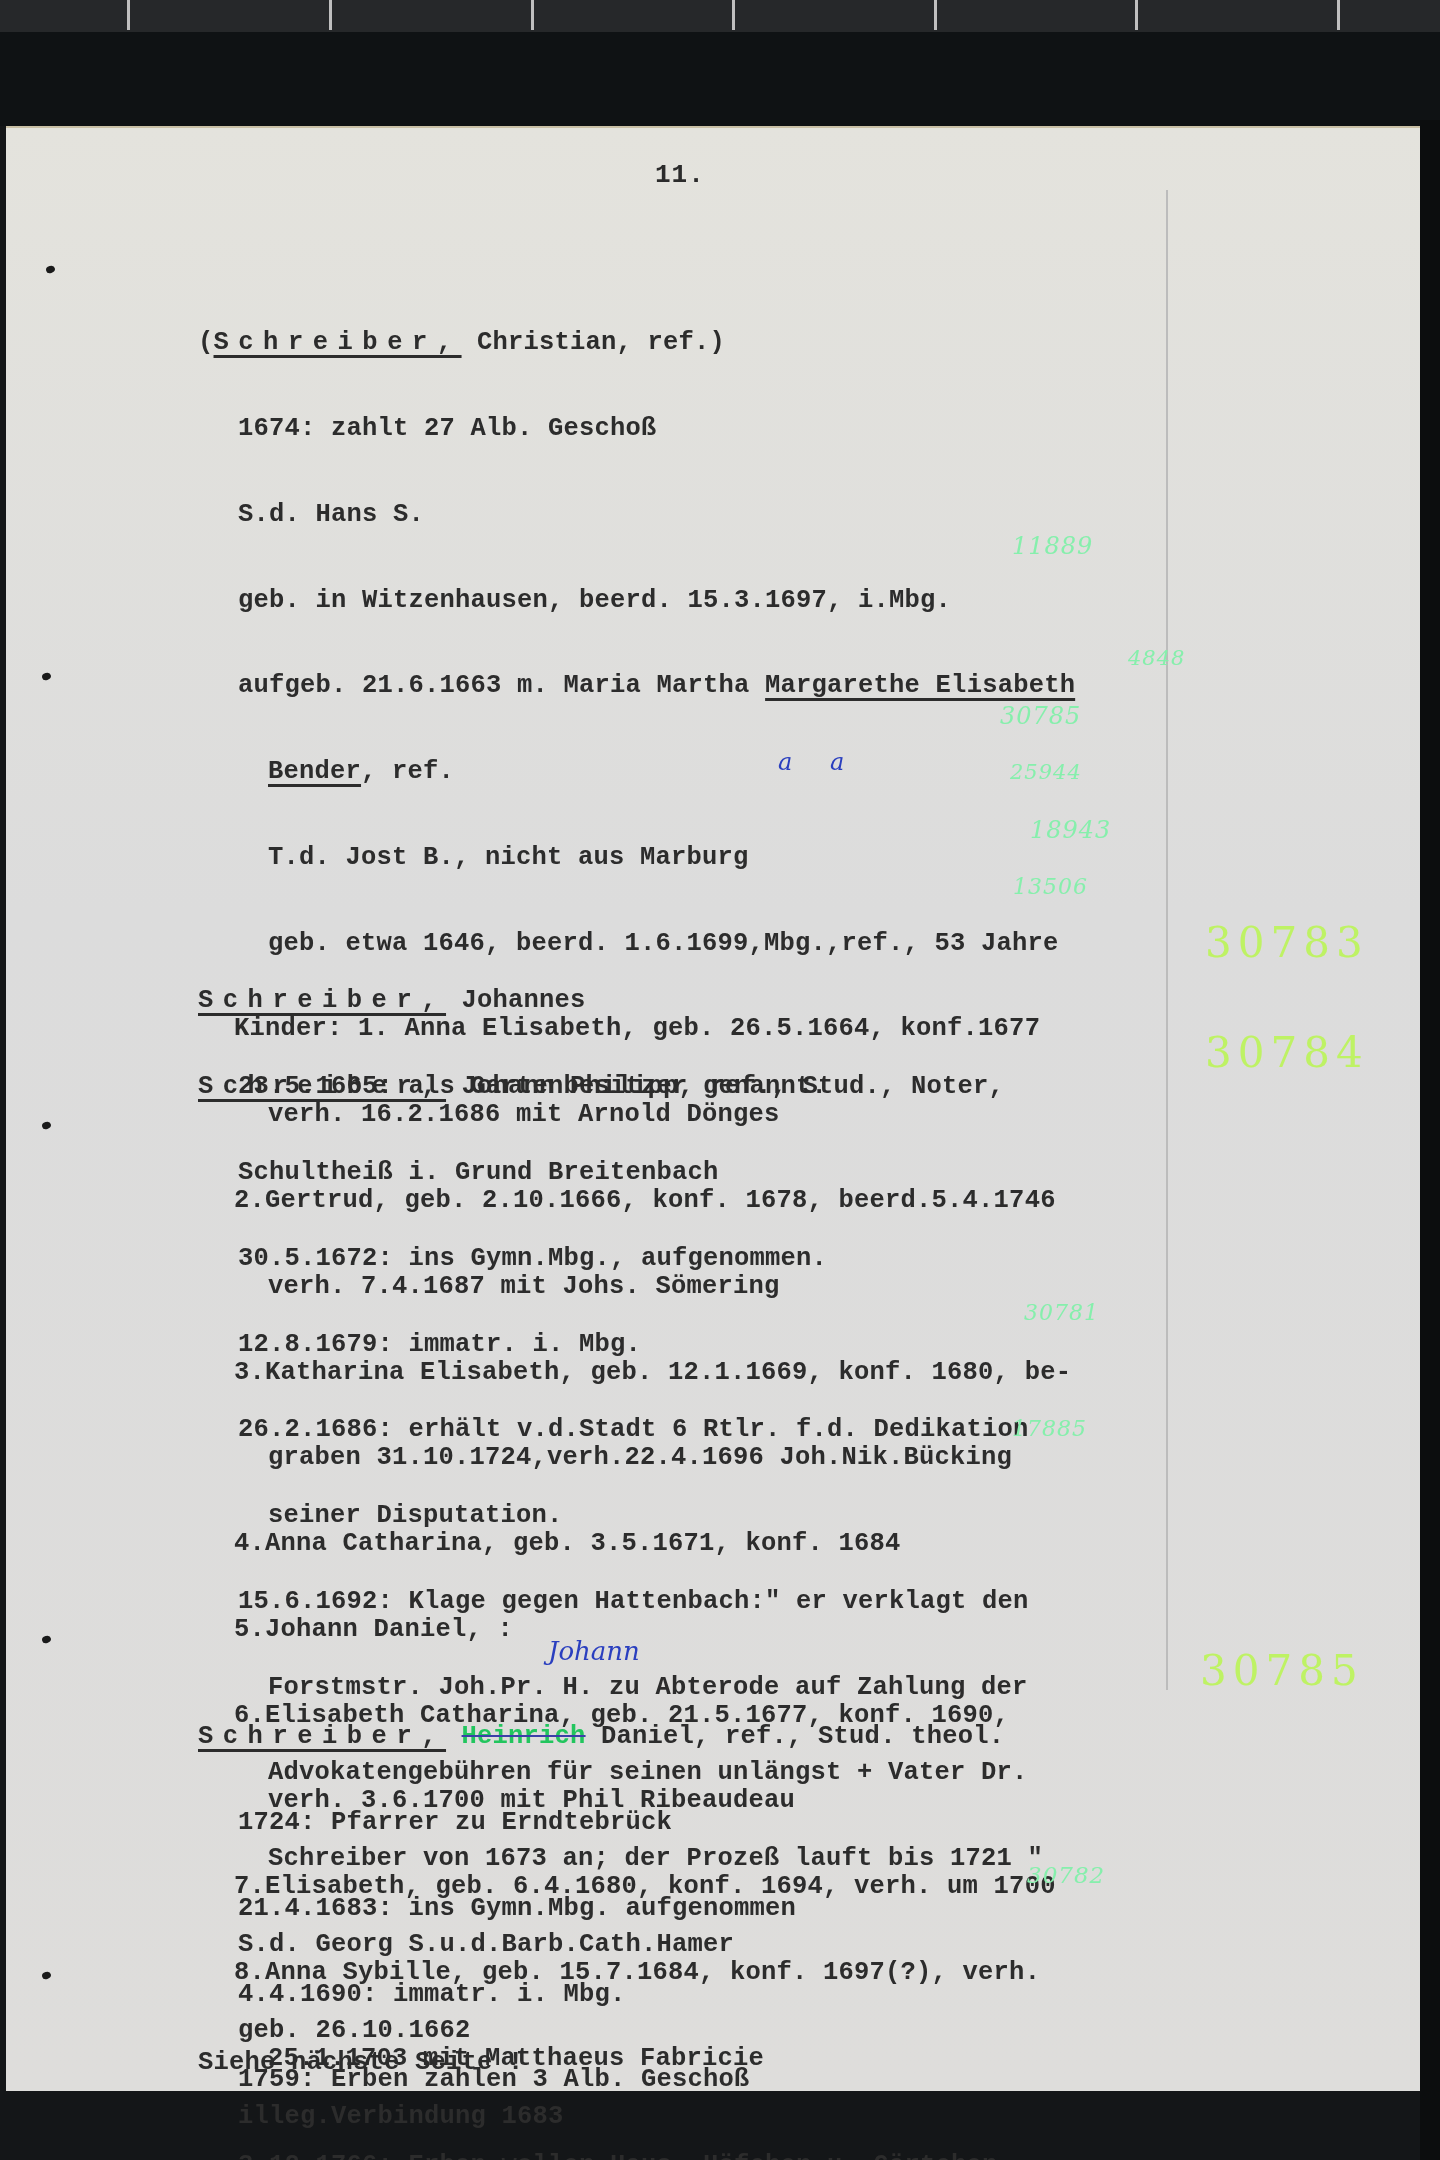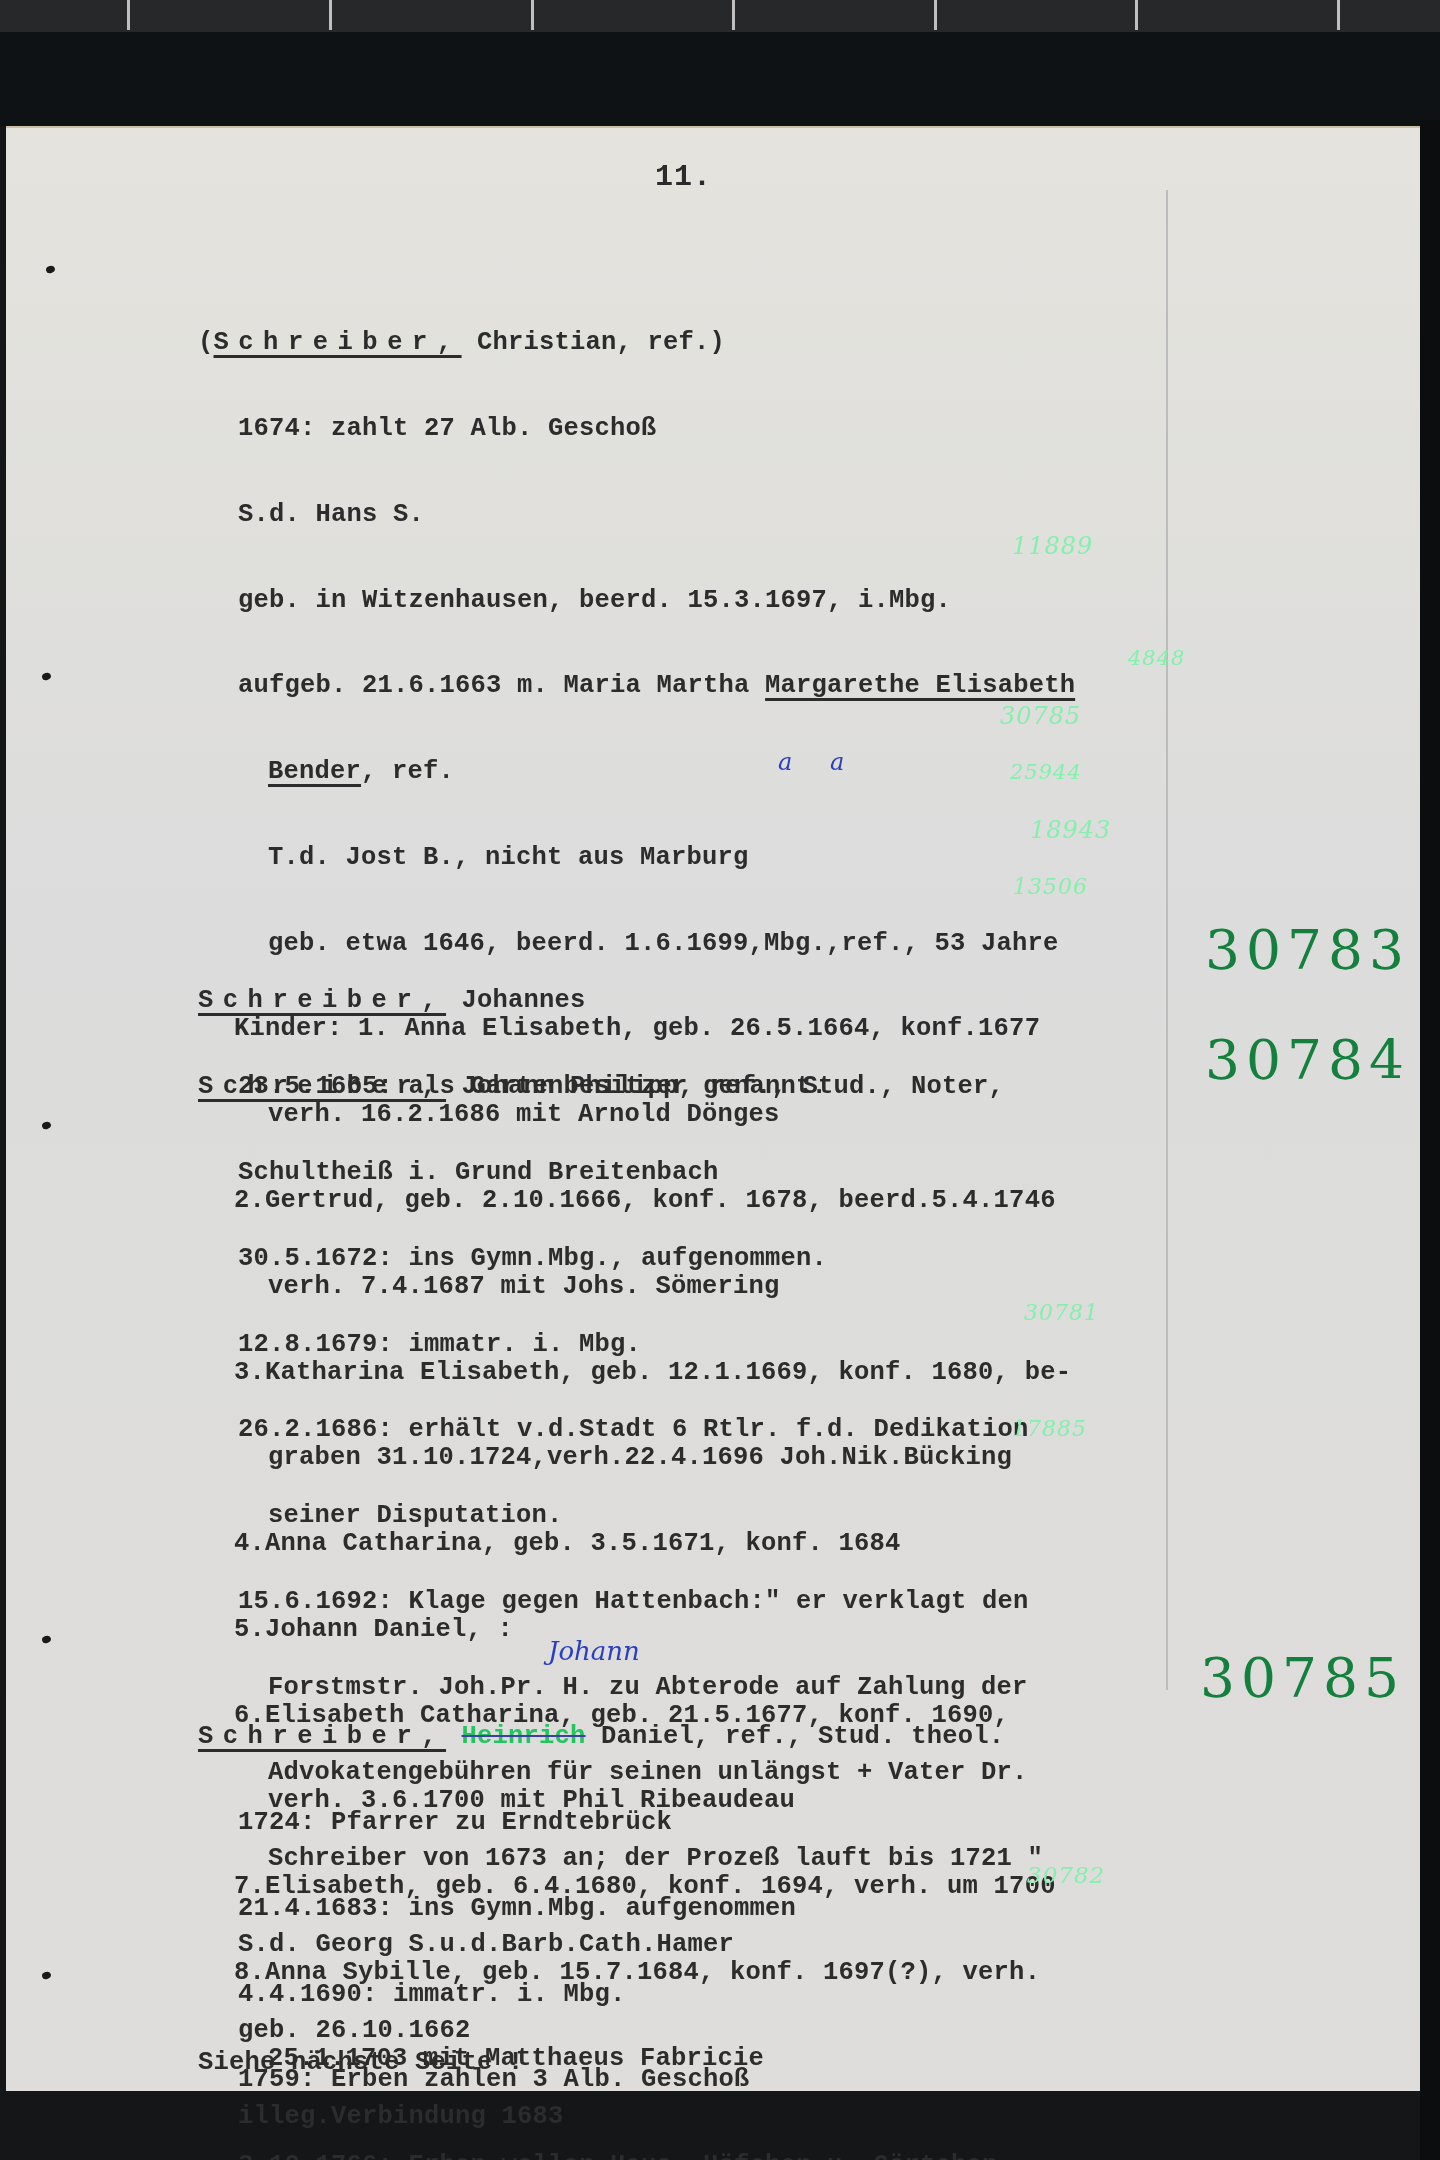--- a/index.html
+++ b/index.html
@@ -63,21 +63,21 @@
       width: 9px;
       height: 7px;
       background: #1a1a1a;
       border-radius: 50%;
       transform: rotate(-15deg);
     }
     .page-number {
       position: absolute;
       left: 655px;
       top: 160px;
-      font-size: 30px;
+      font-size: 26px;
       font-weight: bold;
       color: #2b2b2b;
       letter-spacing: 1px;
     }
     .entry {
       position: absolute;
       left: 198px;
       width: 990px;
       color: #2c2c2c;
       font-size: 25.5px;
@@ -123,22 +123,22 @@
       position: absolute;
       font-family: "DejaVu Serif", serif;
       font-style: italic;
       font-weight: normal;
       color: #2a3fbf;
       font-size: 24px;
     }
     .stamp {
       position: absolute;
       font-family: "DejaVu Serif", serif;
-      font-size: 55px;
-      color: #15803d;
+      font-size: 42px;
+      color: #bef264;
       letter-spacing: 6px;
     }
   </style>
 </head>
 <body>
 
 <div class="film-strip">
   <div class="tick" style="left:127px"></div>
   <div class="tick" style="left:329px"></div>
   <div class="tick" style="left:531px"></div>

